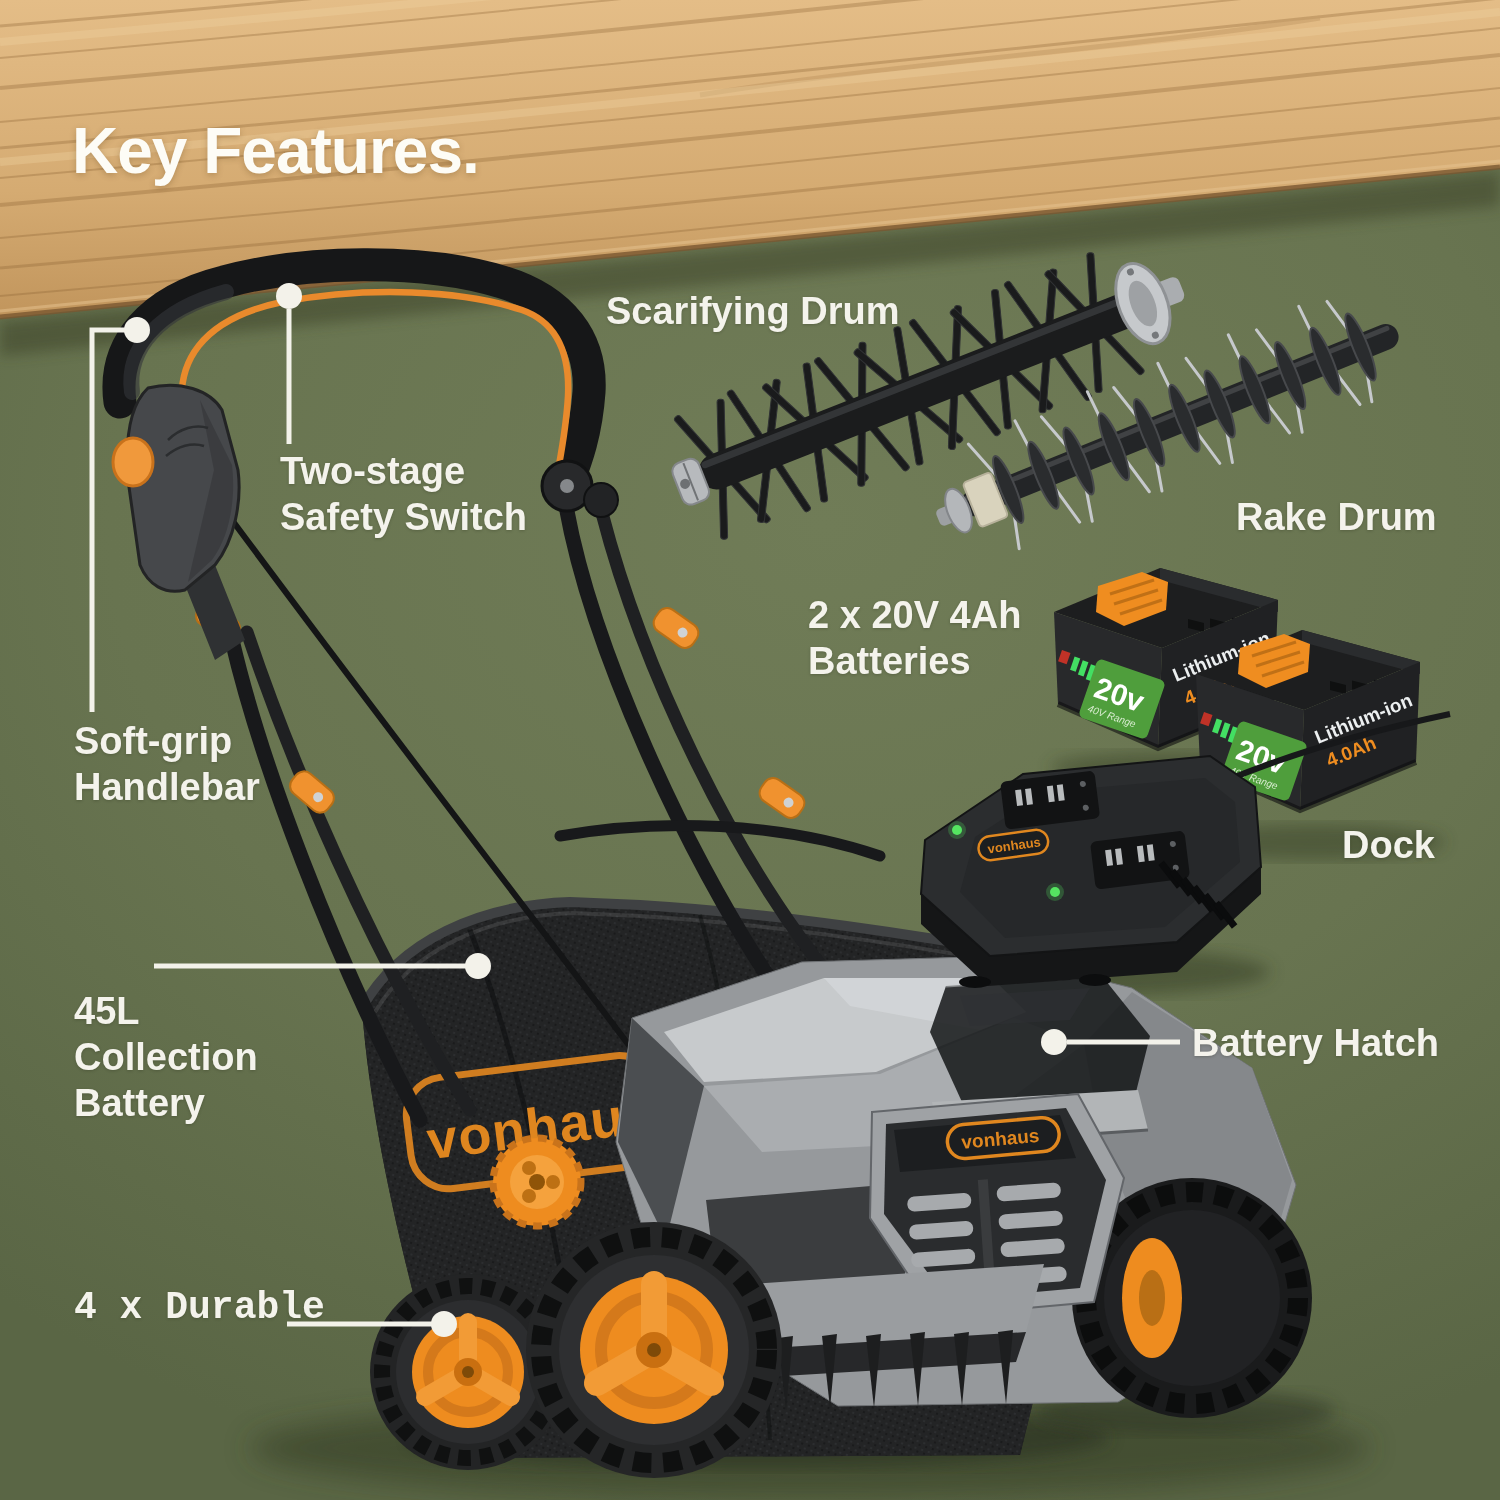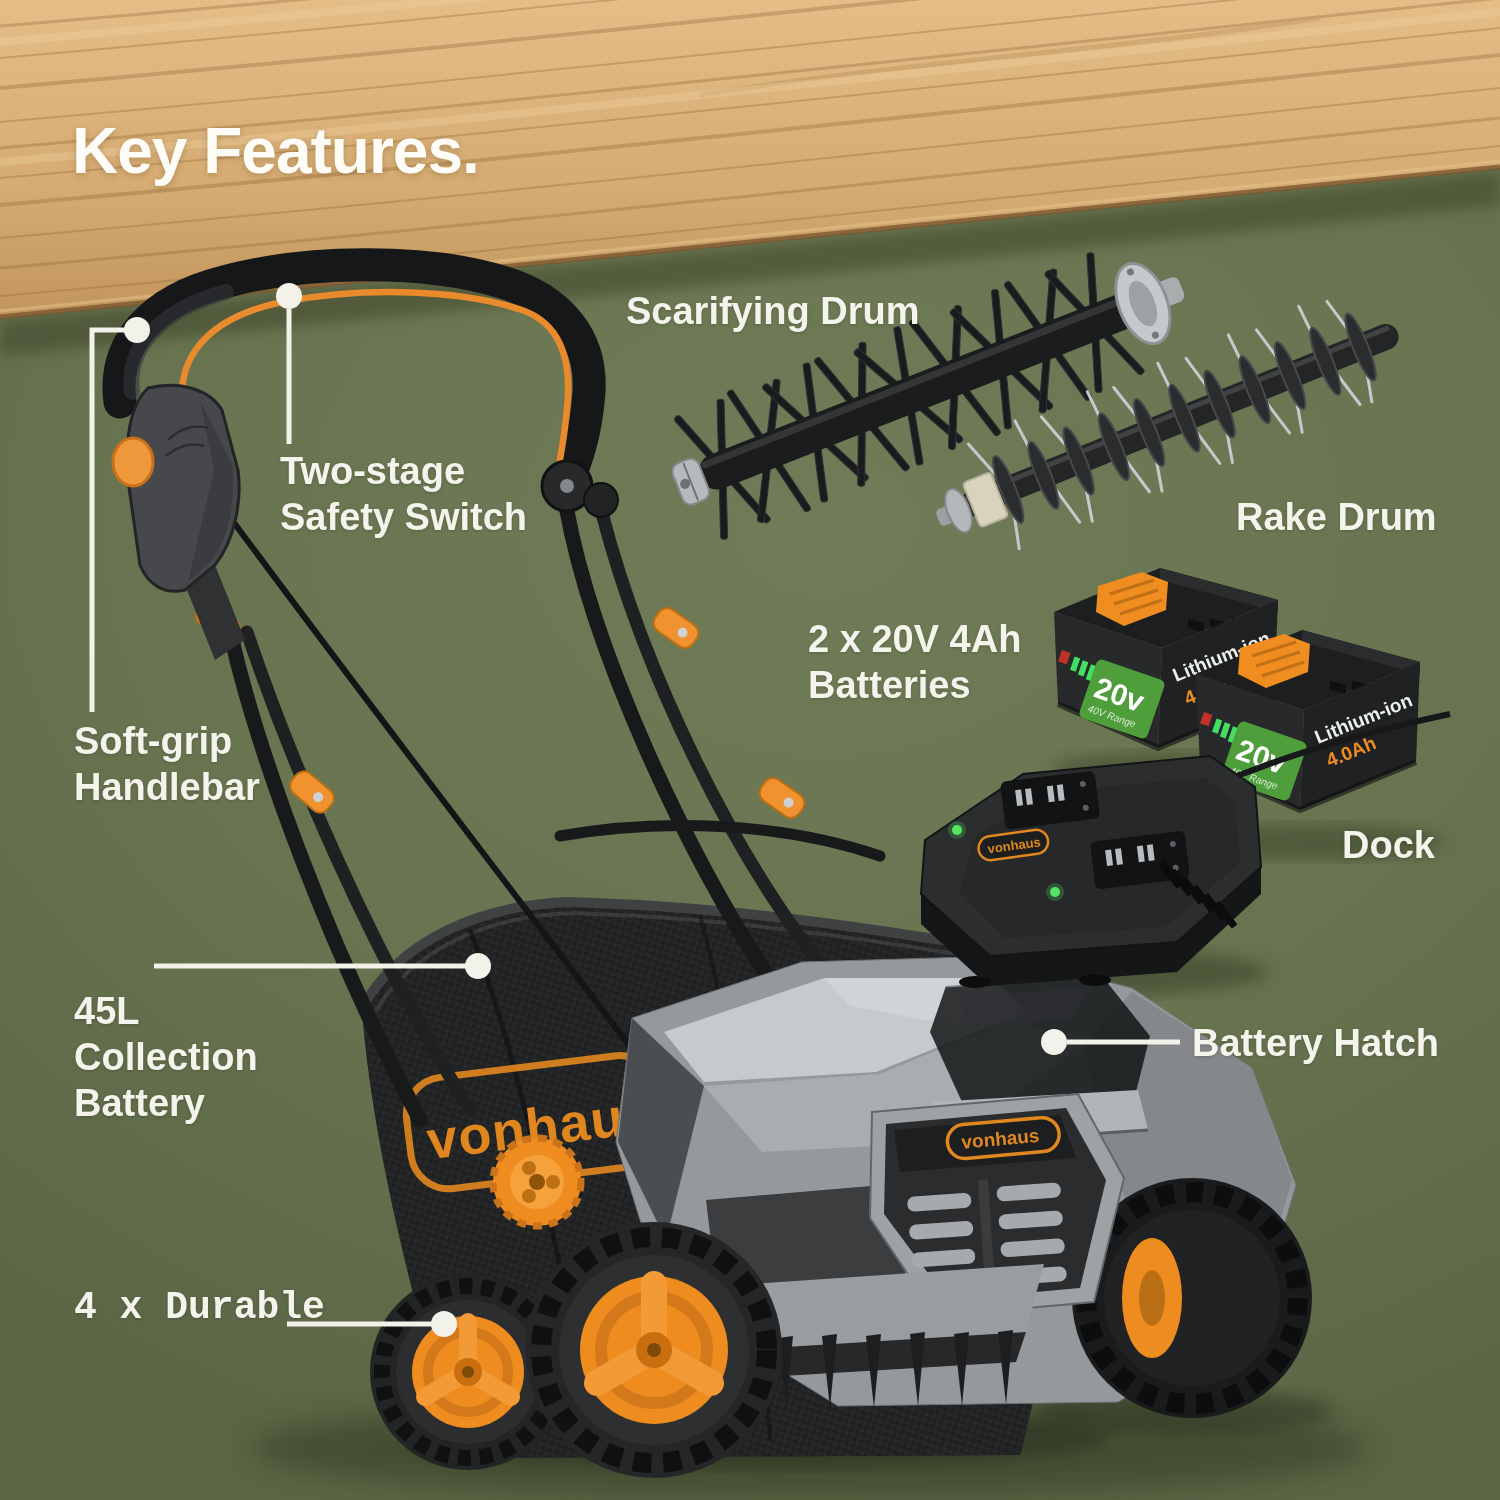--- a/index.html
+++ b/index.html
@@ -472,39 +472,39 @@
     <circle cx="478" cy="966" r="13" stroke="none"></circle>
     <line x1="1067" y1="1042" x2="1180" y2="1042"></line>
     <circle cx="1054" cy="1042" r="13" stroke="none"></circle>
     <line x1="287" y1="1324" x2="433" y2="1324"></line>
     <circle cx="444" cy="1324" r="13" stroke="none"></circle>
   </g>
 </svg>
 
 <div class="title">Key Features.</div>
 
-<div class="label" style="left:626px;top:288px;">
+<div class="label" style="left:606px;top:288px;">
   <span>Scarifying Drum</span>
 </div>
 
 <div class="label" style="left:280px;top:448px;">
   <div>Two-stage</div>
   <div>Safety Switch</div>
 </div>
 
 <div class="label" style="left:1236px;top:494px;">
   <span>Rake Drum</span>
 </div>
 
 <div class="label" style="left:74px;top:718px;">
   <div>Soft-grip</div>
   <div>Handlebar</div>
 </div>
 
-<div class="label" style="left:808px;top:592px;margin-top:24px;">
+<div class="label" style="left:808px;top:592px;">
   <div>2 x 20V 4Ah</div>
   <div>Batteries</div>
 </div>
 
 <div class="label right" style="left:1235px;top:822px;width:200px;">
   <div>Dock</div>
 </div>
 
 <div class="label" style="left:74px;top:988px;">
   <div>45L</div>

